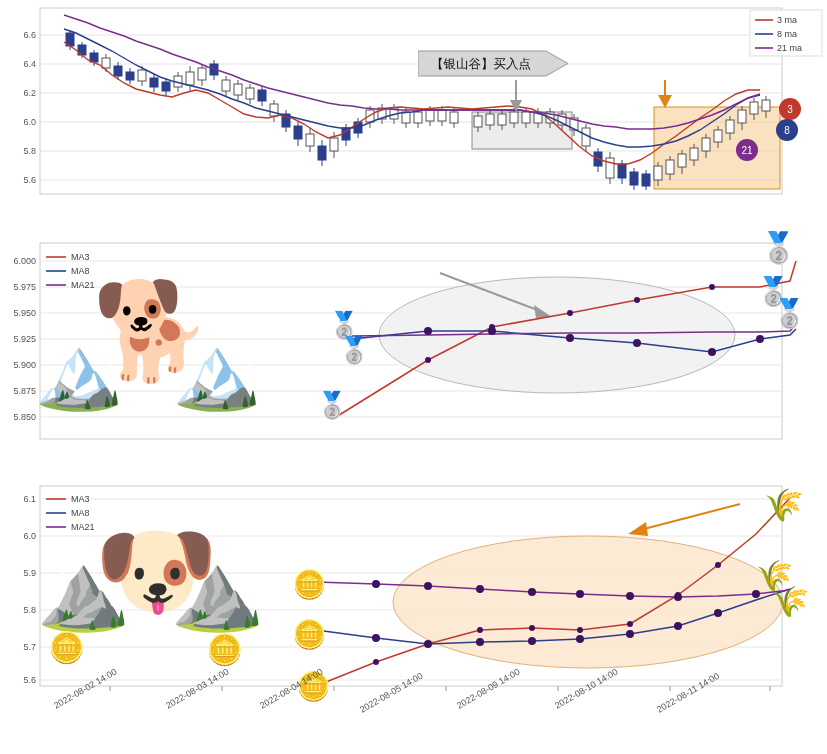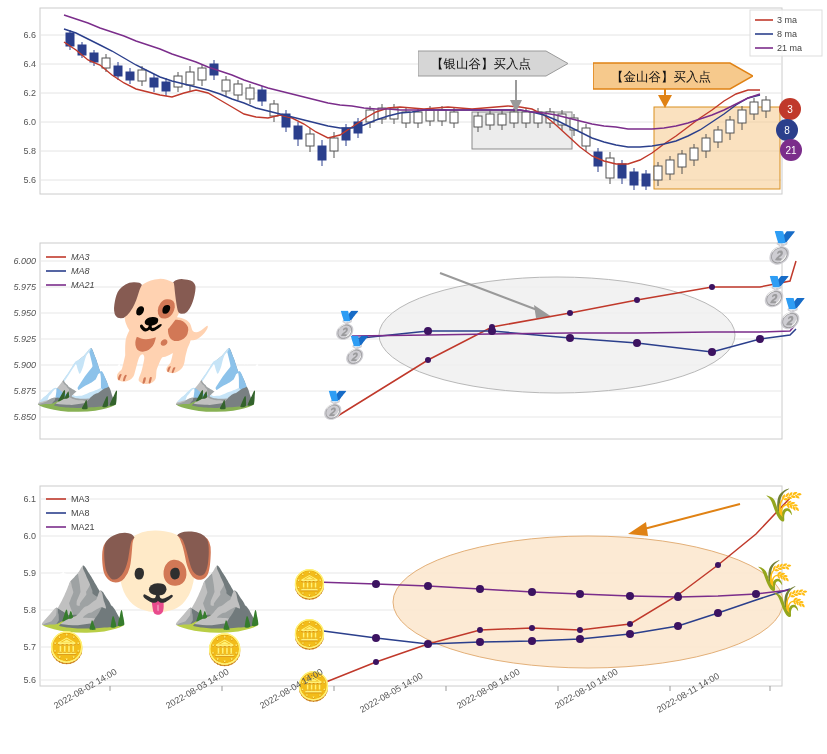--- a/index.html
+++ b/index.html
@@ -1,19 +1,19 @@
 <!DOCTYPE html>
 <html><head>
 <meta charset="utf-8">
 <style>
   html,body{margin:0;padding:0;}
   body{width:827px;height:754px;background:#ffffff;font-family:"Liberation Sans",sans-serif;position:relative;overflow:hidden;}
   .panel{position:absolute;left:0;width:827px;}
   #panel-top{top:0;height:205px;}
-  #panel-mid{top:205px;height:245px;font-style:italic;}
+  #panel-mid{top:205px;height:245px;}
   #panel-bot{top:454px;height:304px;}
   svg{display:block;}
   .axis-txt{font-size:9px;fill:#555;font-family:"Liberation Sans",sans-serif;}
   .legend-txt{font-size:9px;fill:#444;font-family:"Liberation Sans",sans-serif;}
   .banner{position:absolute;box-sizing:border-box;display:flex;align-items:center;justify-content:center;
     font-size:13.5px;white-space:nowrap;font-family:"Liberation Sans",sans-serif;}
   .banner-silver{left:72px;top:212px;width:714px;height:25px;border:2px solid #6a2b8a;border-radius:13px;background:#ffffff;color:#222;}
   .banner-gold{left:72px;top:457px;width:714px;height:25px;border:2px solid #e08214;border-radius:13px;background:#fdf0dd;color:#222;}
   .tagbox{position:absolute;font-size:12px;display:flex;align-items:center;justify-content:center;font-family:"Liberation Sans",sans-serif;}
   .ball{position:absolute;border-radius:50%;color:#fff;font-size:10px;display:flex;align-items:center;justify-content:center;font-family:"Liberation Sans",sans-serif;}
@@ -198,34 +198,28 @@
     </g>
   </svg>
 
   <div class="tagbox" style="left:418px;top:48px;width:150px;height:31px;text-decoration:underline;">
     <svg width="150" height="31">
       <polygon points="0,3 128,3 150,15.5 128,28 0,28" fill="#d6d6d6" stroke="#9a9a9a" stroke-width="1"></polygon>
       <text x="63" y="20" text-anchor="middle" font-size="12.5" fill="#111" font-family="Liberation Sans, sans-serif">【银山谷】买入点</text>
     </svg>
   </div>
 
-  <div class="tagbox" style="left:593px;top:60px;width:160px;height:32px;">
-    <svg width="160" height="32">
-      <polygon points="0,3 137,3 160,16 137,29 0,29" fill="#f6c98c" stroke="#e08214" stroke-width="1.5"></polygon>
-      <text x="68" y="21" text-anchor="middle" font-size="12.5" fill="#111" font-family="Liberation Sans, sans-serif">【金山谷】买入点</text>
-    </svg>
-  </div>
 
   <div class="ball" style="left:779px;top:98px;width:22px;height:22px;background:#c0392b;">
     <span>3</span>
   </div>
   <div class="ball" style="left:776px;top:119px;width:22px;height:22px;background:#2b3f8c;">
     <span>8</span>
   </div>
-  <div class="ball" style="left:780px;top:139px;width:22px;height:22px;background:#7b2d8b;justify-content:center;">
+  <div class="ball" style="left:736px;top:139px;width:22px;height:22px;background:#7b2d8b;justify-content:center;">
     <span>21</span>
   </div>
 </div>
 
 <div class="banner banner-silver">
   <span>2022-07-26 14:00:00至2022-07-29 13:00:00 3小时,8小时,21小时均线形成【银山谷】买入点</span>
 </div>
 
 <div class="panel" id="panel-mid">
   <svg width="827" height="245">

